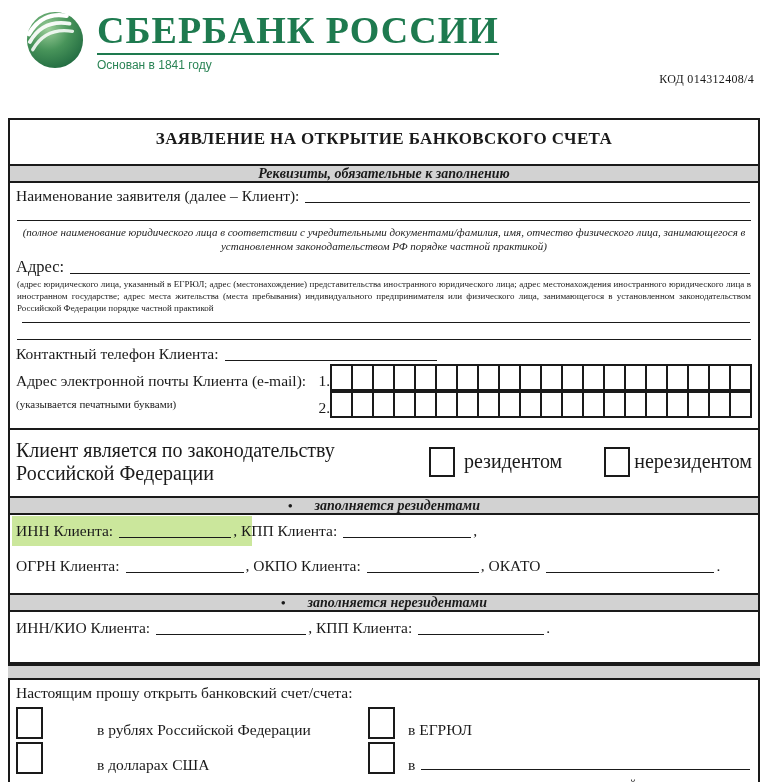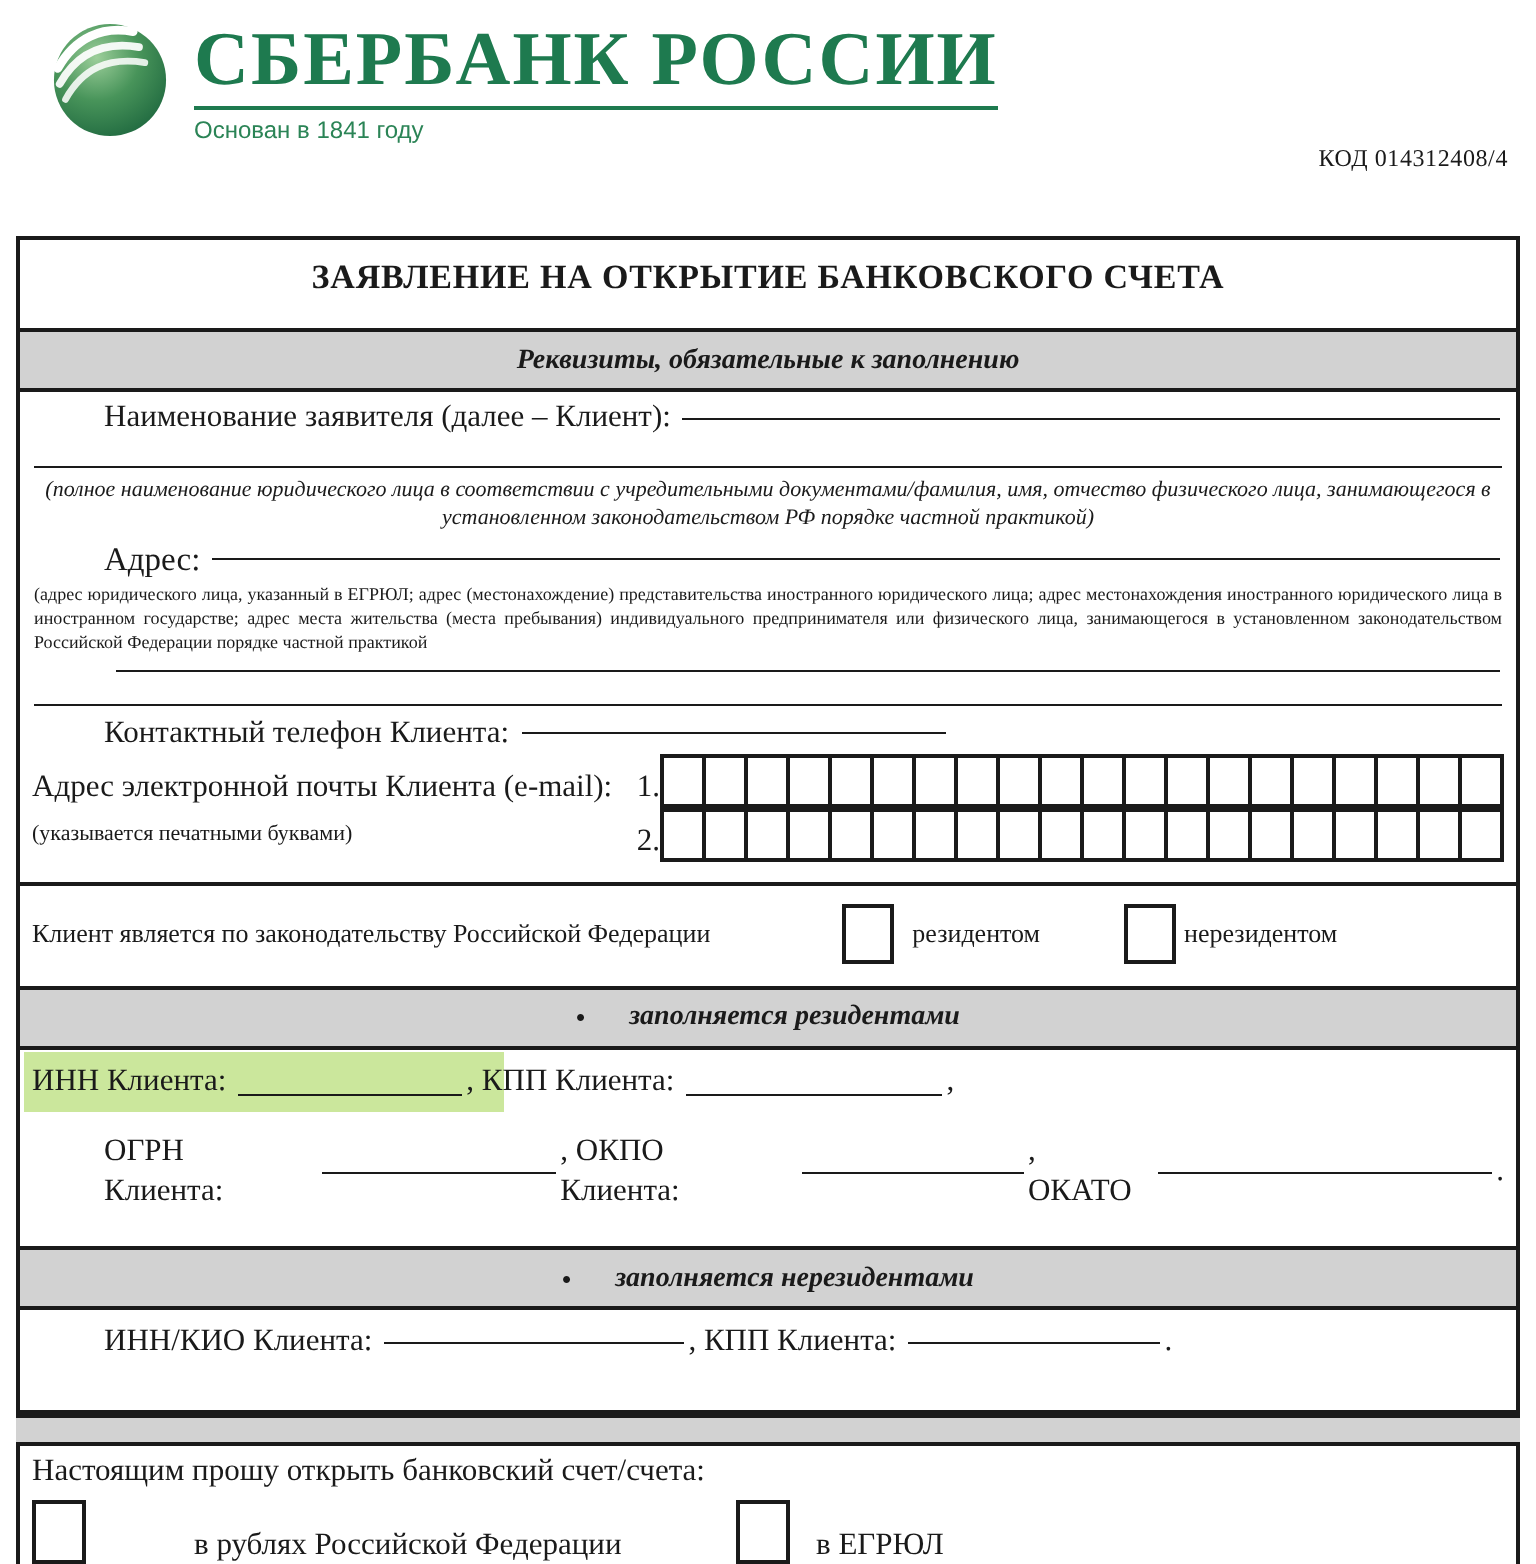--- a/index.html
+++ b/index.html
@@ -21,40 +21,40 @@
   .logo-text{margin-left:13px;}
   .brand{font-size:38px;font-weight:bold;color:var(--brand-green);letter-spacing:1px;line-height:1.05;}
   .brand-rule{height:2px;background:var(--brand-green);margin-top:2px;}
   .tagline{font-family:"Liberation Sans","DejaVu Sans",sans-serif;font-size:12px;color:#2b8456;margin-top:3px;}
   .doc-code{position:absolute;top:72px;right:14px;font-size:12px;letter-spacing:.3px;}
   
   .box{margin:0 8px;border:2px solid var(--ink);border-bottom:2px solid var(--ink);}
   .box2{margin:0 8px;border:2px solid var(--ink);border-top:none;border-bottom:none;height:162px;}
   .form-title{text-align:center;font-weight:bold;font-size:17px;letter-spacing:.4px;padding:9px 0 15px;}
   .graybar{background:var(--bar-gray);border-top:2px solid var(--ink);border-bottom:2px solid var(--ink);
-    text-align:center;font-style:italic;font-weight:bold;font-size:14px;height:32px;line-height:15px;
+    text-align:center;font-style:italic;font-weight:bold;font-size:14px;height:19px;line-height:15px;
     display:flex;align-items:center;justify-content:center;}
   .graybar .bullet{font-style:normal;margin-right:22px;font-size:13px;}
-  .row{display:flex;align-items:center;font-size:15.5px;padding:0 6px;line-height:1.3;margin-left:36px;}
+  .row{display:flex;align-items:flex-end;font-size:15.5px;padding:0 6px;line-height:1.3;}
   .fill{flex:1;border-bottom:1px solid var(--ink);margin:0 2px 3px 6px;height:4px;}
   .blank{display:inline-block;border-bottom:1px solid var(--ink);height:4px;margin:0 2px 3px 6px;}
   .cont-line{border-bottom:1px solid var(--ink);height:15px;margin:0 7px;}
   .note-c{font-style:italic;text-align:center;font-size:11px;line-height:1.3;padding:4px 12px 2px;}
   .note-j{font-size:9px;line-height:1.35;padding:1px 7px 2px;text-align:justify;}
   .hr{border-top:2px solid var(--ink);margin-top:10px;}
   
   .email-row{display:flex;align-items:flex-end;padding:0 6px;}
   .email-left{width:324px;display:flex;justify-content:space-between;align-items:flex-end;font-size:15.5px;line-height:1.25;}
   .email-left .small{font-size:11px;align-self:flex-start;line-height:1.2;}
   .cells{display:flex;flex:1;}
   .cell{width:23px;height:27px;border:2px solid var(--ink);margin-left:-2px;background:#fff;}
   .cell:first-child{margin-left:0;}
   
   .cb{display:inline-block;width:26px;height:30px;border:2px solid var(--ink);background:#fff;flex:0 0 auto;}
-  .residency{display:flex;align-items:center;font-size:13px;padding:9px 6px 11px;}
+  .residency{display:flex;align-items:center;font-size:20px;padding:9px 6px 11px;}
   .residency .cb{margin-left:66px;}
   .residency .cb.second{margin-left:42px;}
   .residency .opt{margin-left:9px;}
   
   .inn-row{position:relative;padding:6px 6px 2px;}
   .inn-inner{position:relative;display:flex;align-items:flex-end;font-size:15.5px;z-index:1;line-height:1.3;font-family:Liberation Serif, serif;}
   .inn-highlight{position:absolute;left:2px;top:1px;width:240px;height:30px;background:var(--highlight-green);z-index:0;}
   .ogrn-row{padding:13px 6px 4px;}
   .nonres-row{padding:6px 6px 24px;}
   .bar-nonres{margin-top:13px;}

